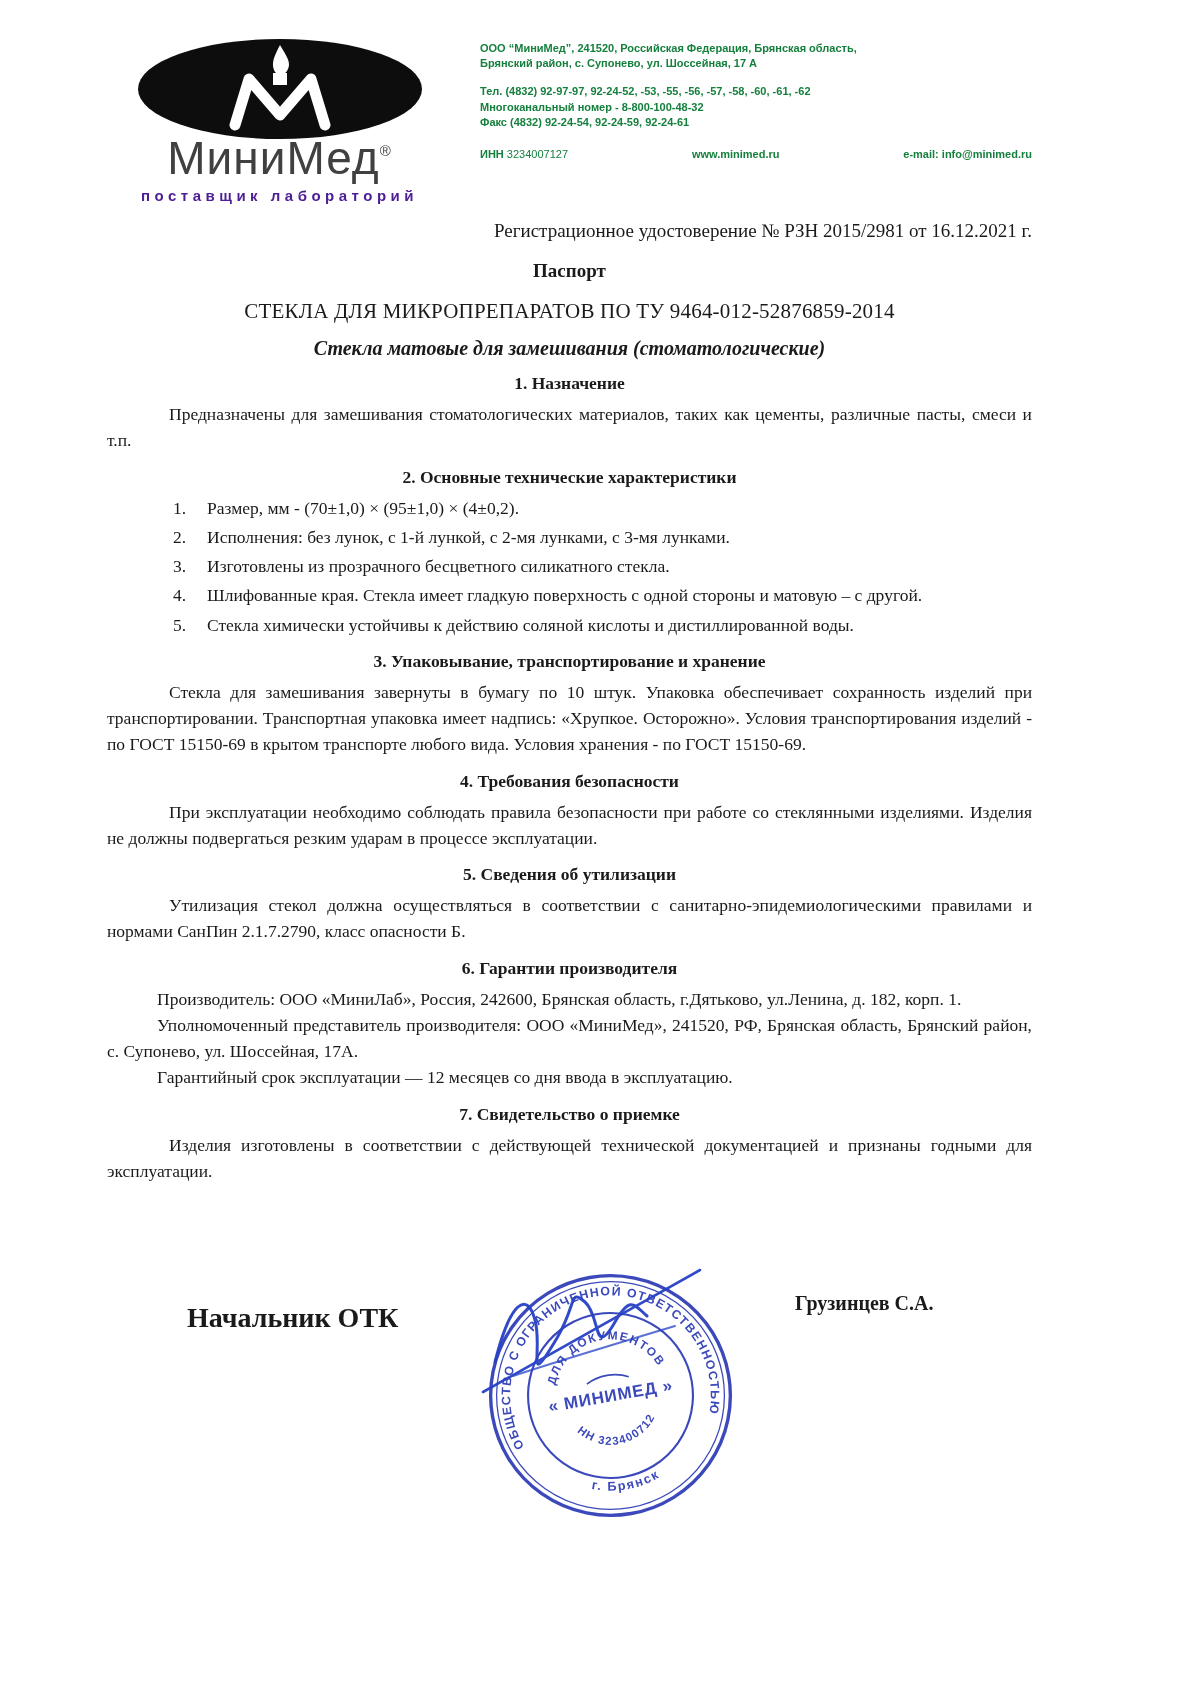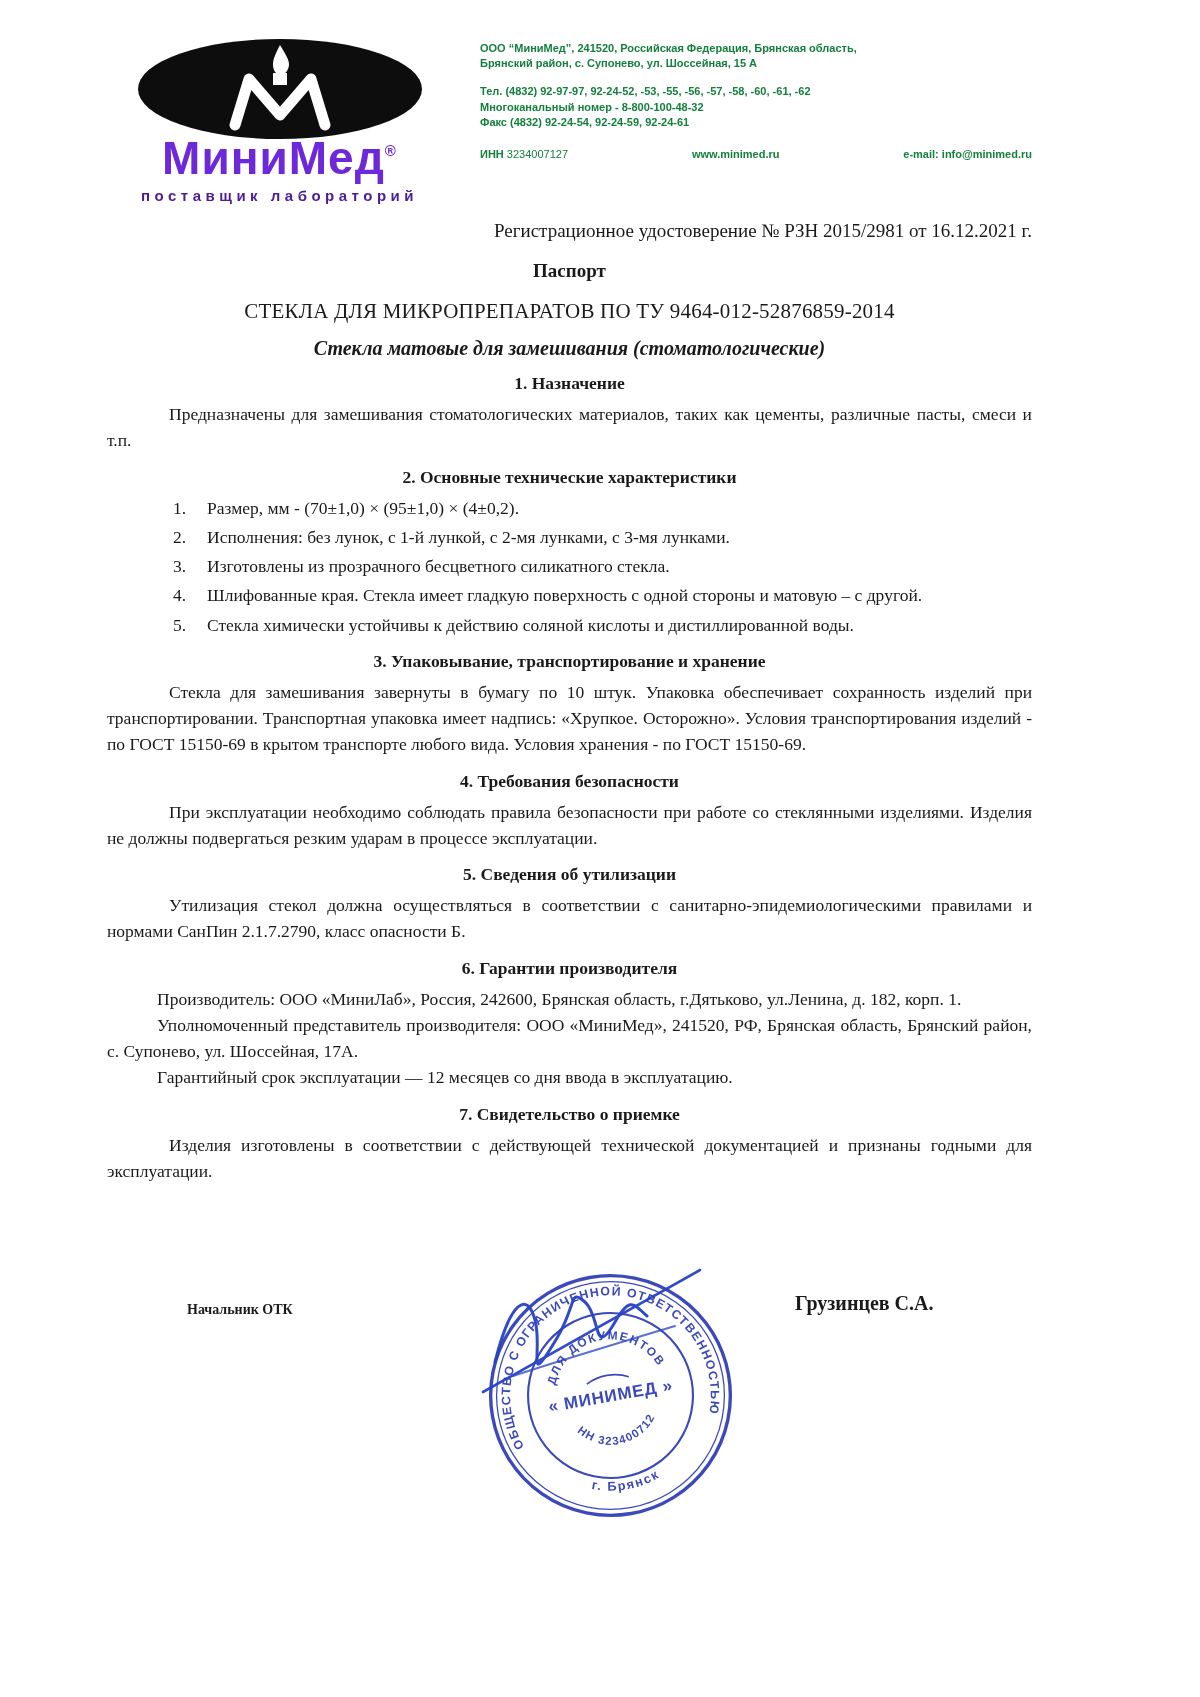--- a/index.html
+++ b/index.html
@@ -7,21 +7,21 @@
   .page {
     position:relative; width:1200px; height:1697px; background:#fff;
     margin:0 auto; color:#1a1a1a; overflow:hidden;
     padding:35px 168px 0 107px;
   }
 
   
   .header { display:flex; align-items:flex-start; }
   .logo-block { width:345px; flex:0 0 345px; text-align:center; padding-top:2px; }
   .logo-oval { display:block; margin:0 auto; }
-  .brand-line { margin-top:-6px; font-family:"Liberation Sans", sans-serif; font-weight:700; font-size:46px; letter-spacing:1px; color:#6d28d9; line-height:1; }
+  .brand-line { margin-top:-6px; font-family:"Liberation Sans", sans-serif; font-weight:400; font-size:46px; letter-spacing:1px; color:#404040; line-height:1; }
   .brand-line sup { font-size:15px; vertical-align:18px; }
   .tagline { margin-top:6px; font-family:"Liberation Sans", sans-serif; font-weight:700; font-size:15px; letter-spacing:4.5px; color:#4c1d95; white-space:nowrap; }
 
   .contacts { flex:1; margin-left:28px; font-family:"Liberation Sans", sans-serif; font-weight:700; font-size:11px; line-height:1.38; color:#15803d; padding-top:6px; }
   .contacts .block { margin-bottom:13px; }
   .contacts .inn-row { display:flex; justify-content:space-between; margin-top:17px; }
   .inn-row .lbl { font-weight:700; }
   .inn-row .val { font-weight:400; }
 
   
@@ -33,21 +33,21 @@
   
   .sec-heading { margin:13px 0 7px; text-align:center; font-size:17.5px; font-weight:700; }
   .para { font-size:17.5px; line-height:1.5; text-align:justify; text-indent:62px; }
   .para.small-indent { text-indent:50px; }
   .tech-list { margin:2px 0 0 66px; }
   .tech-item { display:flex; font-size:17.5px; line-height:1.5; margin-bottom:3px; }
   .tech-item .num { width:34px; flex:0 0 34px; }
 
   
   .sig-area { position:relative; margin-top:100px; height:520px; }
-  .sig-left  { position:absolute; left:80px; top:18px; font-size:14px; font-weight:700; }
+  .sig-left  { position:absolute; left:80px; top:18px; font-size:28px; font-weight:700; }
   .sig-right { position:absolute; left:688px; top:8px; font-size:20px; font-weight:700; }
   .stamp-wrap { position:absolute; left:368px; top:-30px; width:300px; height:300px; }
   .stamp-svg { position:absolute; left:8px; top:14px; transform:rotate(-10deg); opacity:.92; }
   .sig-svg { position:absolute; left:-10px; top:-12px; opacity:.95; }
 
   .stamp-text { font-family:"Liberation Sans", sans-serif; fill:#2b3ab5; }
 </style>
 </head>
 <body>
 
@@ -61,21 +61,21 @@
         <rect x="138" y="36" width="14" height="12" fill="#ffffff"></rect>
         <path d="M100 88 L 114 42 L 145 78 L 176 42 L 190 88" fill="none" stroke="#ffffff" stroke-width="11" stroke-linecap="round" stroke-linejoin="round"></path>
       </svg>
       <div class="brand-line"><span>МиниМед</span><sup>®</sup></div>
       <div class="tagline">поставщик лабораторий</div>
     </div>
 
     <div class="contacts">
       <div class="block">
         <div>ООО “МиниМед”, 241520, Российская Федерация, Брянская область,</div>
-        <div>Брянский район, с. Супонево, ул. Шоссейная, 15 А</div>
+        <div>Брянский район, с. Супонево, ул. Шоссейная, 17 А</div>
       </div>
       <div class="block">
         <div>Тел. (4832) 92-97-97, 92-24-52, -53, -55, -56, -57, -58, -60, -61, -62</div>
         <div>Многоканальный номер - 8-800-100-48-32</div>
         <div>Факс (4832) 92-24-54, 92-24-59, 92-24-61</div>
       </div>
       <div class="inn-row">
         <span><span class="lbl">ИНН</span> <span class="val">3234007127</span></span>
         <span class="lbl">www.minimed.ru</span>
         <span class="lbl">e-mail: info@minimed.ru</span>

